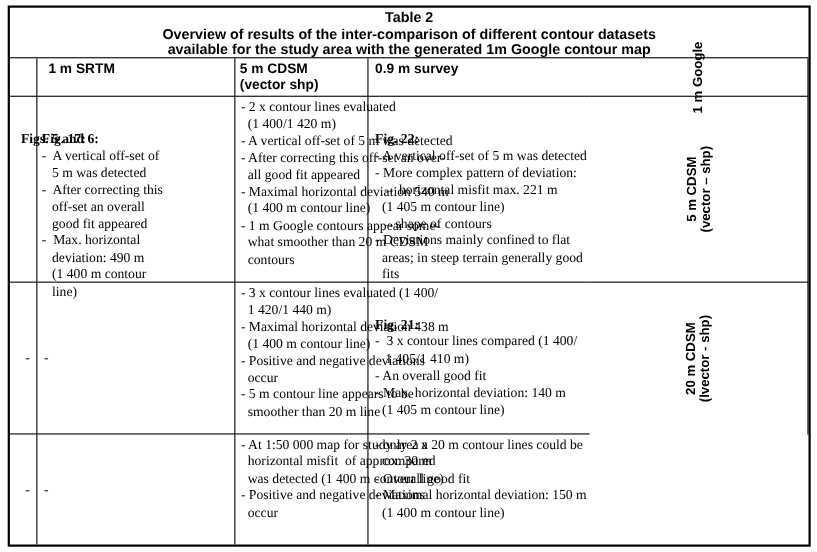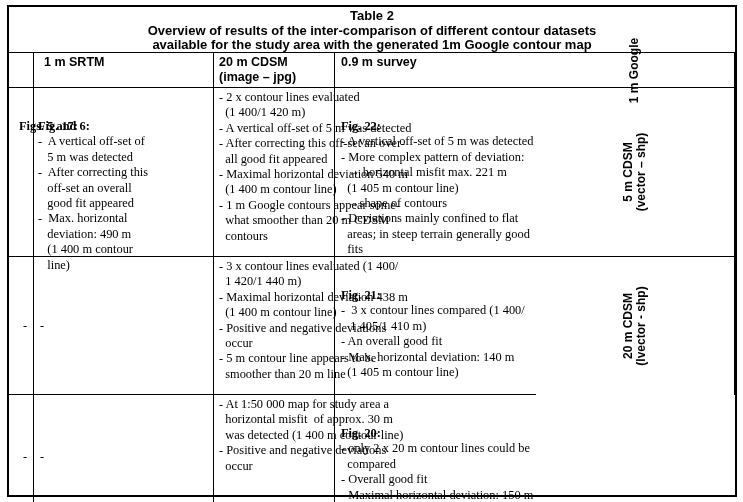--- a/index.html
+++ b/index.html
@@ -85,22 +85,22 @@
   <div class="tbl">
 
     <div class="cell bb title-cell">
       <div class="t-label bold-sans">Table 2</div>
       <div class="t-caption bold-sans">Overview of results of the inter-comparison of different contour datasets
 available for the study area with the generated 1m Google contour map</div>
     </div>
 
     <div class="cell br bb"></div>
     <div class="cell br bb hcell pc1">1 m SRTM</div>
-    <div class="cell br bb hcell pc3">20 m CDSM
-(image – jpg)</div>
+    <div class="cell br bb hcell pc2">5 m CDSM
+(vector shp)</div>
     <div class="cell bb hcell pc4">0.9 m survey</div>
 
     <div class="cell br bb vcell">
       <div class="vtext">1 m Google</div>
     </div>
     <div class="cell br bb ccell pc1">
       <div class="fig">Figs. 5 and 6:</div>
     </div>
     <div class="cell br bb ccell pc2">
       <div class="fig">Fig. 17:</div>
@@ -170,21 +170,20 @@
     <div class="cell br dcell pc1">-</div>
     <div class="cell br dcell pc2">-</div>
     <div class="cell br ccell pc3">
       <div class="cbody">- At 1:50 000 map for study area a
   horizontal misfit  of approx. 30 m
   was detected (1 400 m contour line)
 - Positive and negative deviations
   occur</div>
     </div>
     <div class="cell ccell pc4">
-      <div class="fig">Fig. 20:</div>
       <div class="cbody">- only 2 x 20 m contour lines could be
   compared
 - Overall good fit
 - Maximal horizontal deviation: 150 m
   (1 400 m contour line)</div>
     </div>
 
   </div>
 </div>
 

